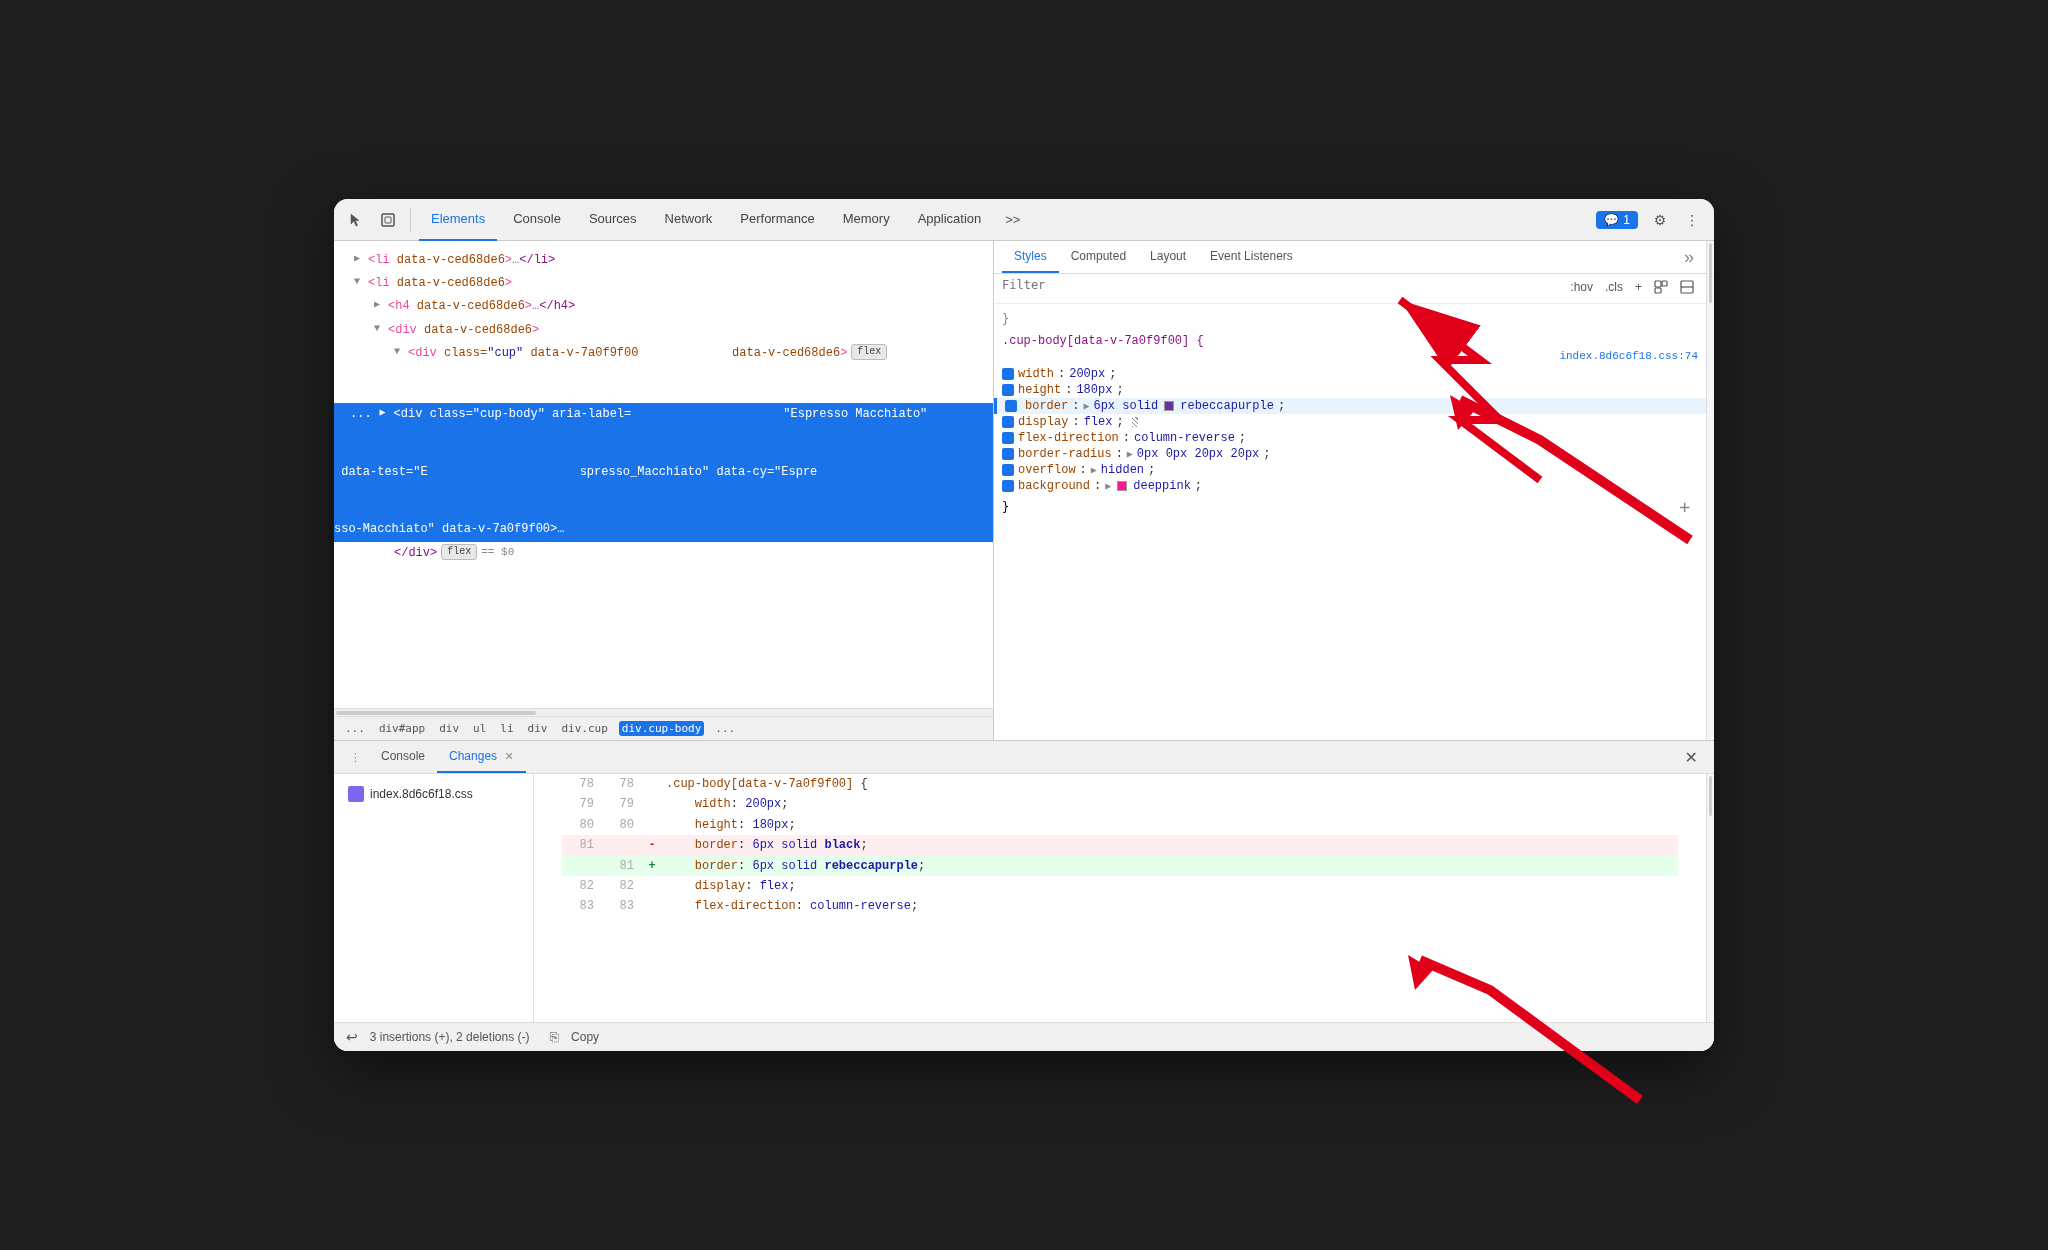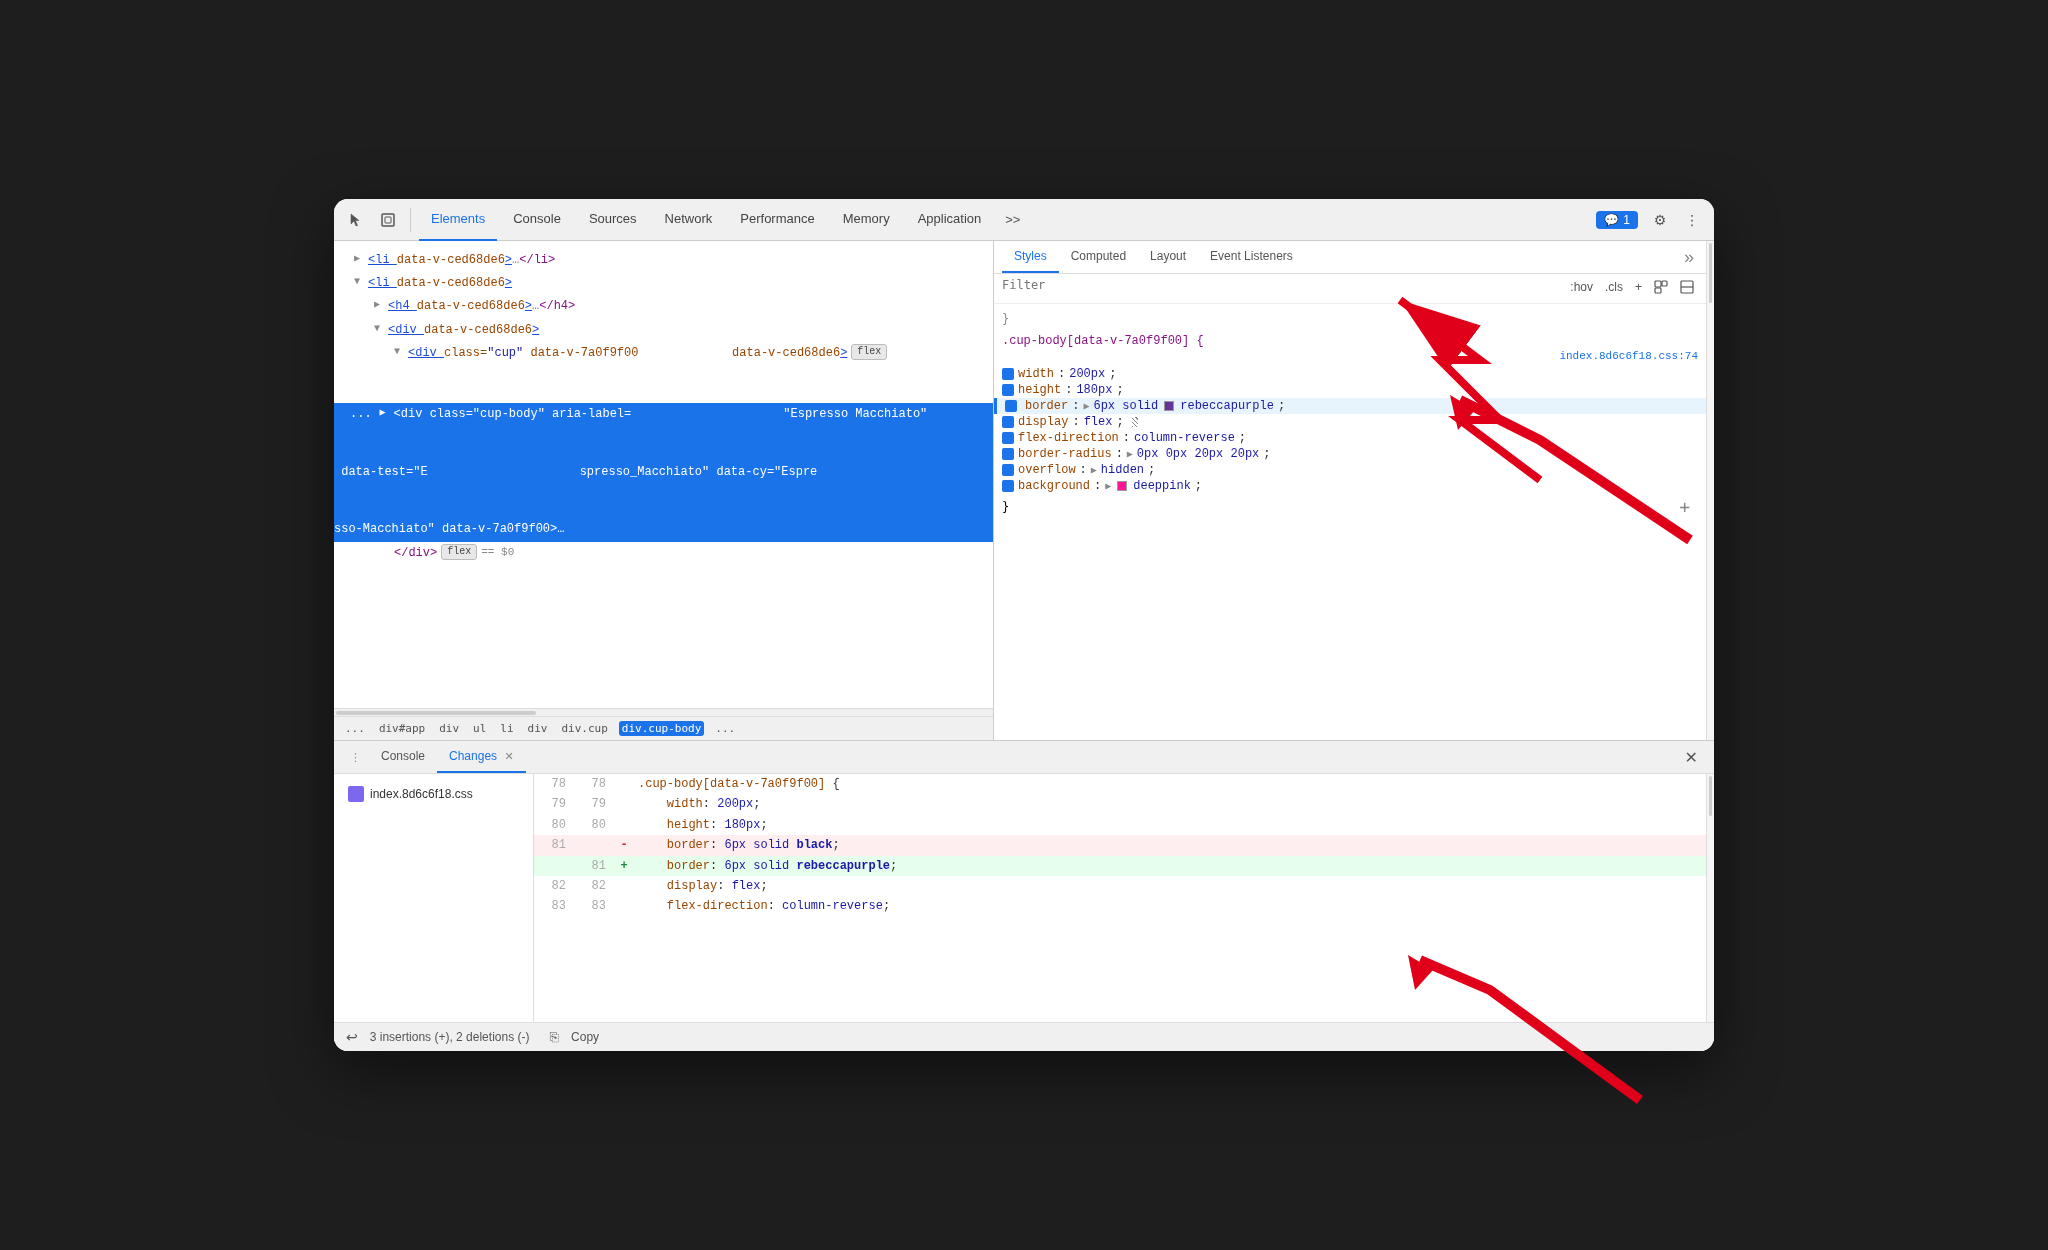--- a/index.html
+++ b/index.html
@@ -143,21 +143,21 @@
     }
     .elem-line.selected { background: #1a73e8; color: white !important; }
     .elem-line.selected * { color: white !important; }
     .elem-arrow {
       display: inline-block;
       width: 14px;
       font-size: 10px;
       color: #888;
       cursor: pointer;
     }
-    .elem-tag { color: #1d4ed8; text-decoration: underline; }
+    .elem-tag { color: #ec4899; }
     .elem-attr-name { color: #994500; }
     .elem-attr-value { color: #1a1aa6; }
     .elem-close-tag { color: #881280; }
     .elem-dots { color: #888; }
     .tag-badge {
       display: inline-block;
       background: #e8e8e8;
       border: 1px solid #bbb;
       border-radius: 3px;
       padding: 0 5px;
@@ -354,20 +354,21 @@
       cursor: pointer;
       padding: 4px 8px;
       display: flex;
       align-items: center;
     }
     
     .bottom-content {
       display: flex;
       flex: 1;
       overflow: hidden;
+      gap: 28px;
     }
     .changes-sidebar {
       width: 200px;
       border-right: 1px solid #ddd;
       padding: 8px;
       overflow-y: auto;
     }
     .changes-file {
       display: flex;
       align-items: center;

